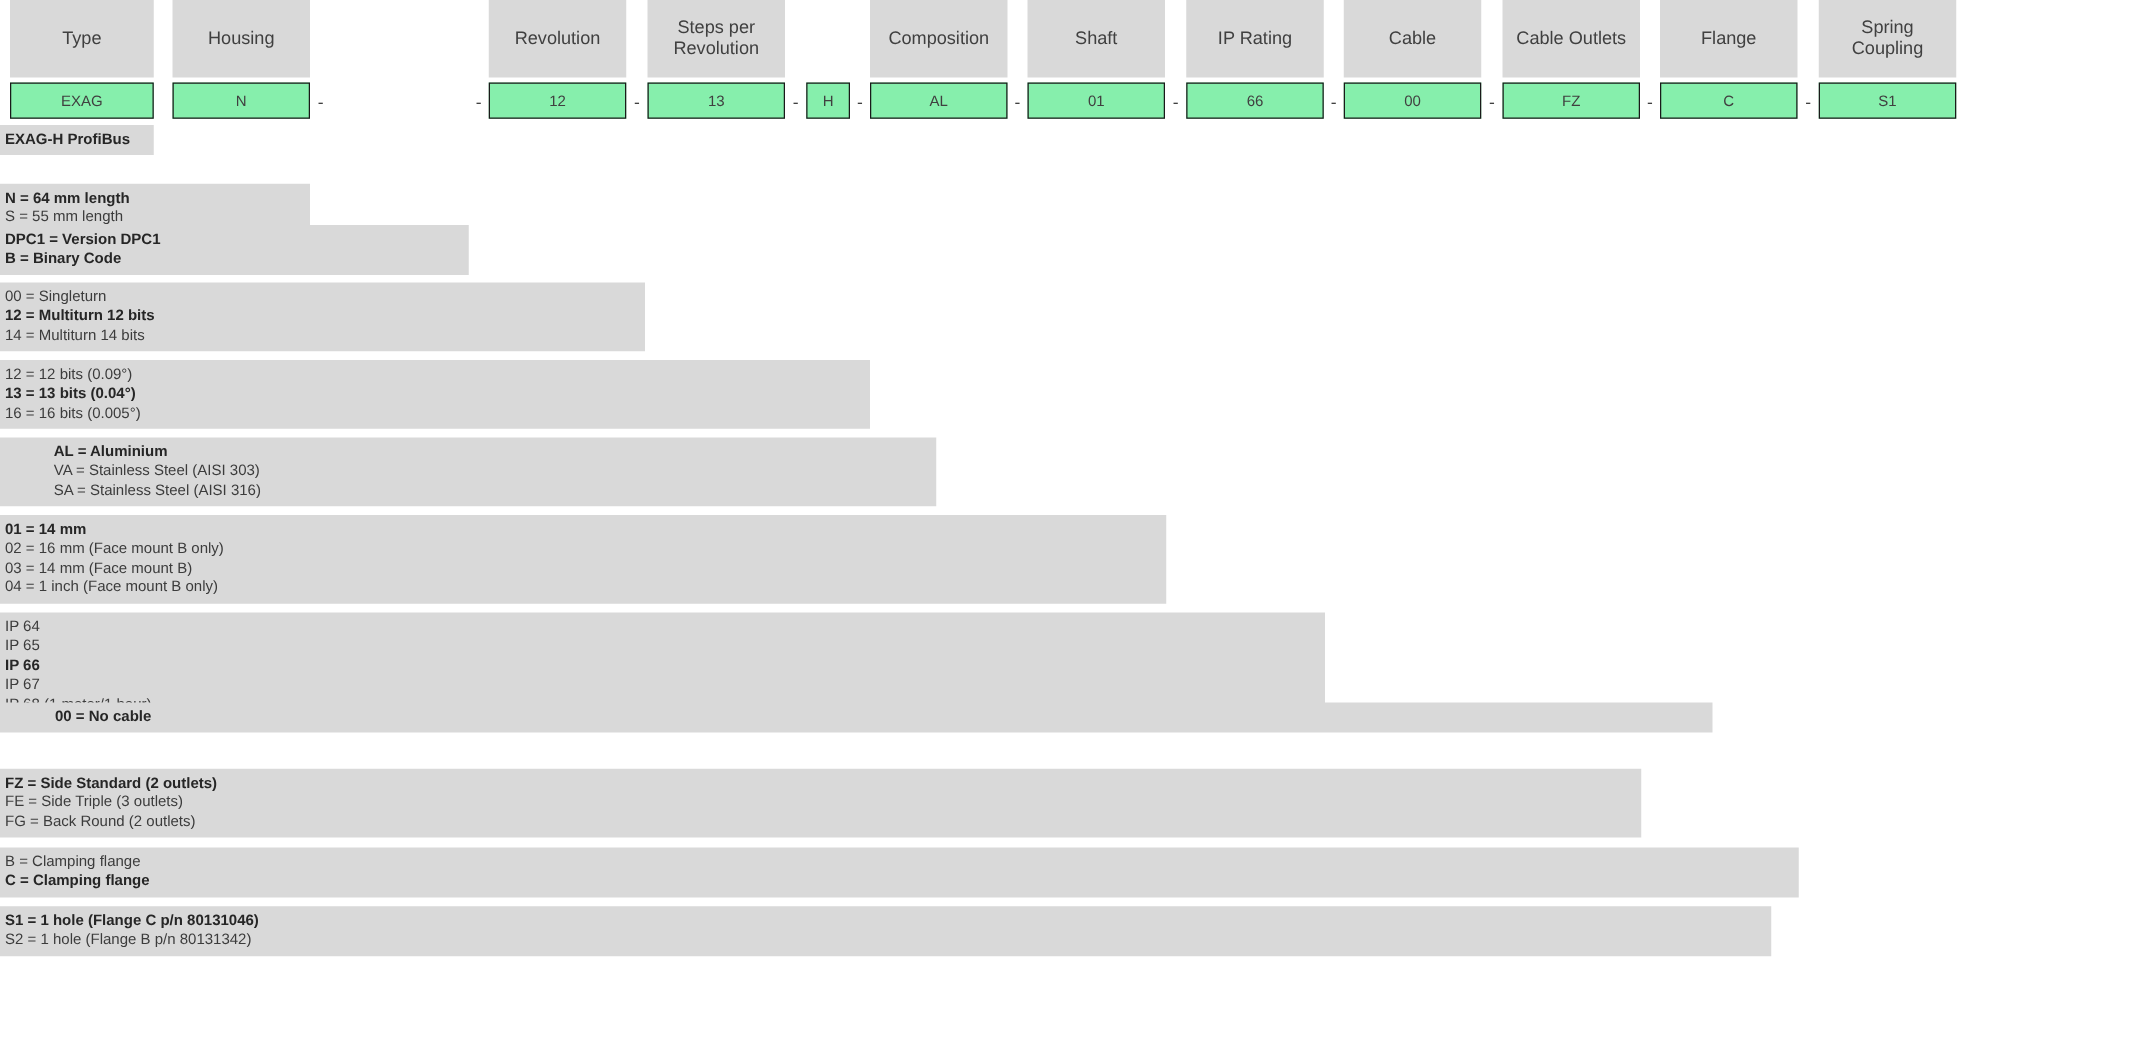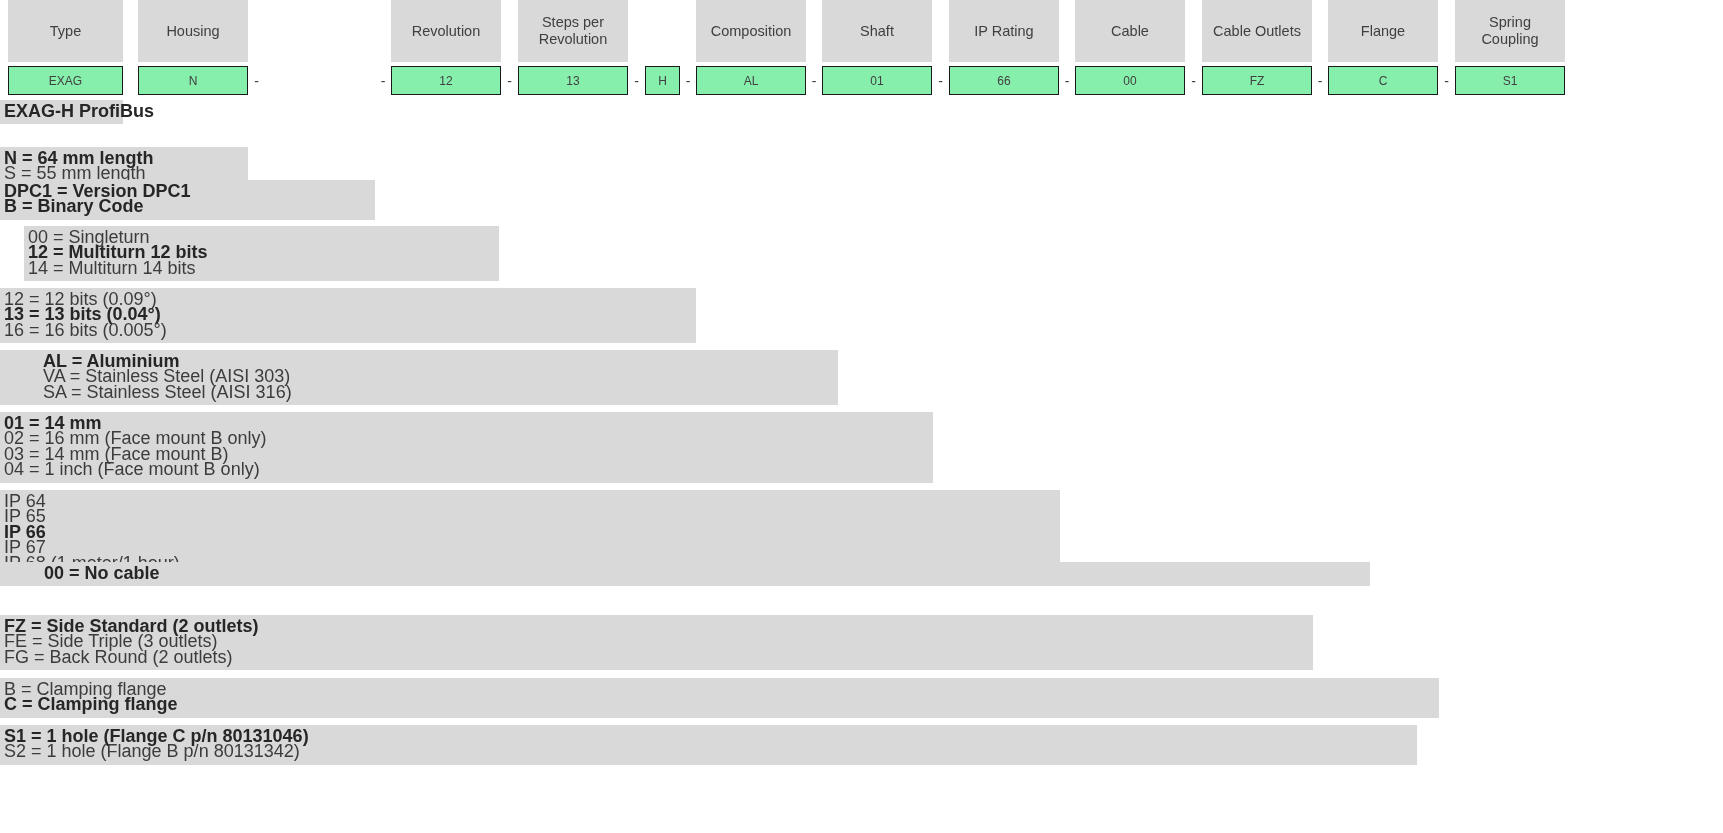--- a/index.html
+++ b/index.html
@@ -72,21 +72,21 @@
     top: 98px;
     width: 1723px;
   }
   .band {
     position: absolute;
     left: 0;
     background: #d9d9d9;
     padding: 4px 0 5px 4px;
   }
   .band .ln {
-    font-size: 18px;
+    font-size: 12px;
     line-height: 15.4px;
     color: #3c3c3c;
     white-space: nowrap;
   }
   .band .ln.bold {
     font-weight: bold;
     color: #262626;
   }
 </style>
 </head>
@@ -158,31 +158,31 @@
       <div class="ln bold">EXAG-H ProfiBus</div>
     </div>
     <div class="band" style="top: 35px; width: 248px; margin-top: 14px;">
       <div class="ln bold">N = 64 mm length</div>
       <div class="ln">S = 55 mm length</div>
     </div>
     <div class="band" style="top: 82px; width: 375px;">
       <div class="ln bold">DPC1 = Version DPC1</div>
       <div class="ln bold">B = Binary Code</div>
     </div>
-    <div class="band" style="top: 128px; width: 475px; margin-left: 24px;">
+    <div class="band" style="top: 128px; width: 516px;">
       <div class="ln">00 = Singleturn</div>
       <div class="ln bold">12 = Multiturn 12 bits</div>
       <div class="ln">14 = Multiturn 14 bits</div>
     </div>
     <div class="band" style="top: 190px; width: 696px;">
       <div class="ln">12 = 12 bits (0.09°)</div>
       <div class="ln bold">13 = 13 bits (0.04°)</div>
       <div class="ln">16 = 16 bits (0.005°)</div>
     </div>
-    <div class="band" style="top: 252px; width: 838px; padding-left: 43px;">
+    <div class="band" style="top: 252px; width: 749px; padding-left: 43px;">
       <div class="ln bold">AL = Aluminium</div>
       <div class="ln">VA = Stainless Steel (AISI 303)</div>
       <div class="ln">SA = Stainless Steel (AISI 316)</div>
     </div>
     <div class="band" style="top: 314px; width: 933px;">
       <div class="ln bold">01 = 14 mm</div>
       <div class="ln">02 = 16 mm (Face mount B only)</div>
       <div class="ln">03 = 14 mm (Face mount B)</div>
       <div class="ln">04 = 1 inch (Face mount B only)</div>
     </div>

